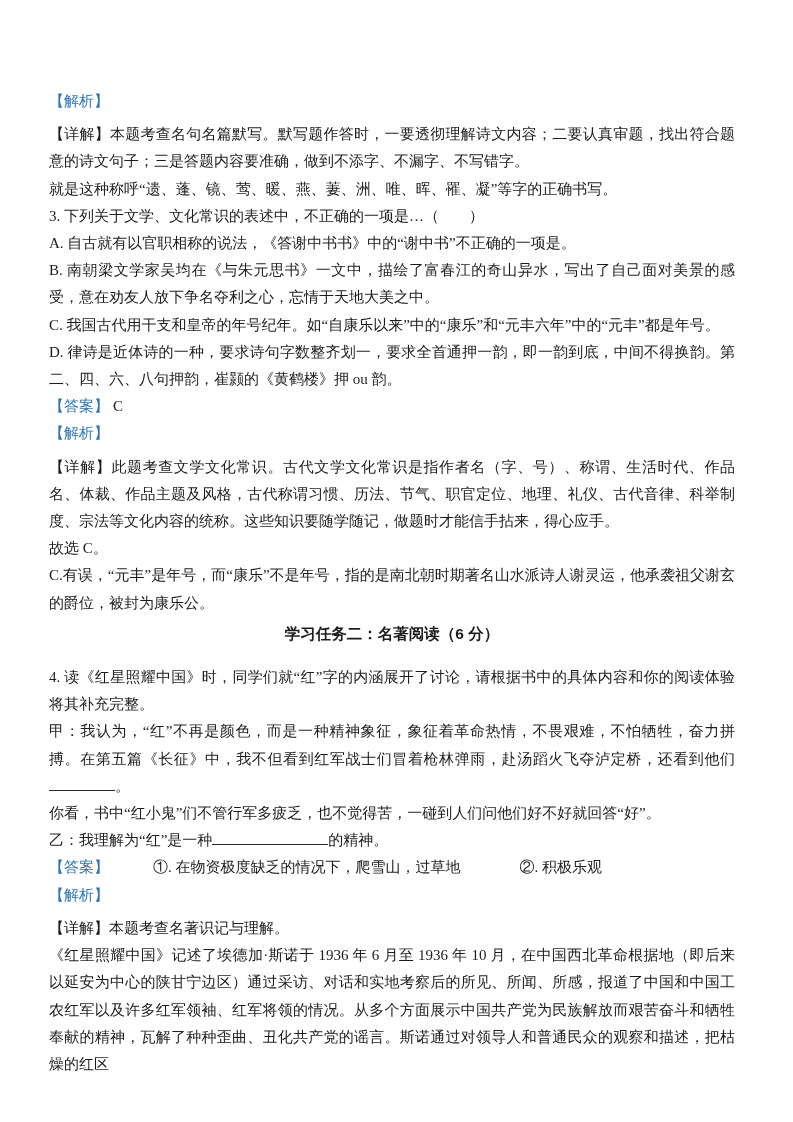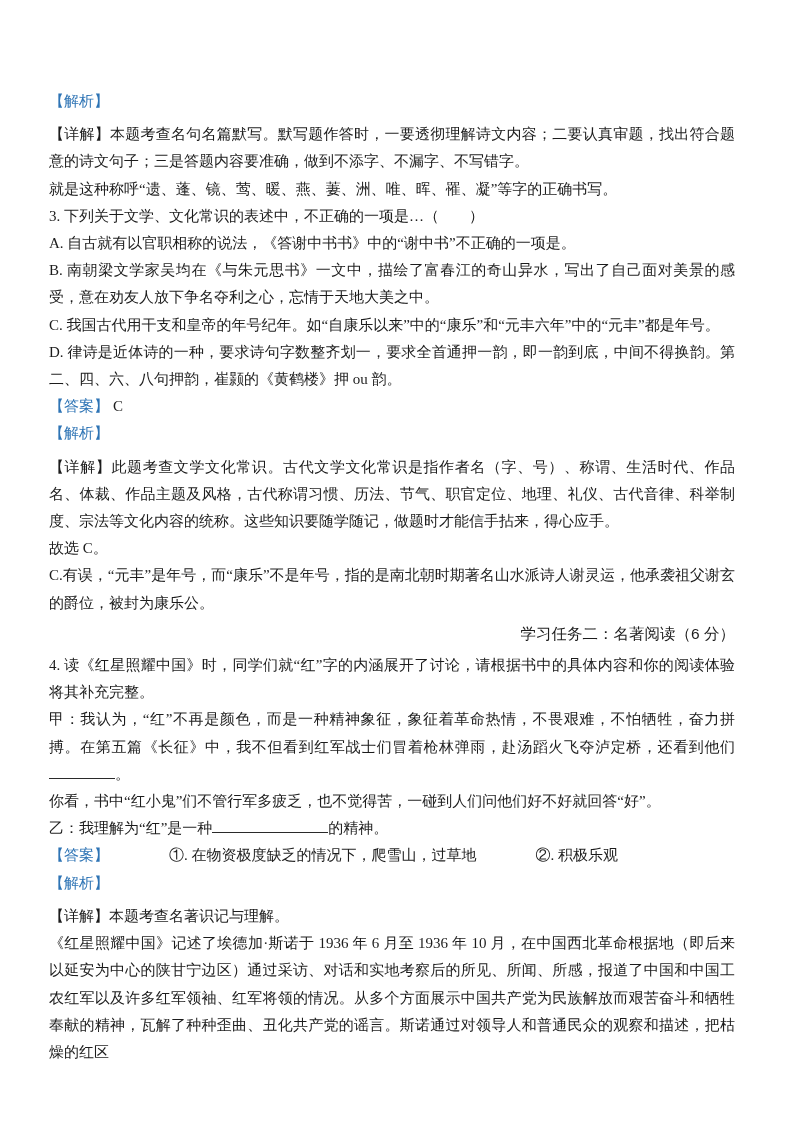--- a/index.html
+++ b/index.html
@@ -30,38 +30,38 @@
     word-break: break-all;
   }
   .tag-line {
     margin-bottom: 6px;
   }
   .blue {
     color: #2E74B5;
   }
   .heading {
     font-family: "Liberation Sans", "DejaVu Sans", sans-serif;
-    font-weight: normal;
+    font-weight: bold;
     font-size: 15.5px;
     margin-top: 3px;
-    margin-bottom: 5px;
-    text-align: right;
+    margin-bottom: 17px;
+    text-align: center;
   }
   .blank {
     display: inline-block;
     width: 66px;
     height: 2px;
     border-bottom: 1px solid #2a2a2a;
     vertical-align: baseline;
   }
   .blank-wide {
     width: 116px;
   }
   .ans-item-1 {
-    margin-left: 60px;
+    margin-left: 44px;
   }
   .ans-item-2 {
     margin-left: 59px;
   }
   .ans-letter {
     margin-left: 4px;
   }
 </style>
 </head>
 <body>

